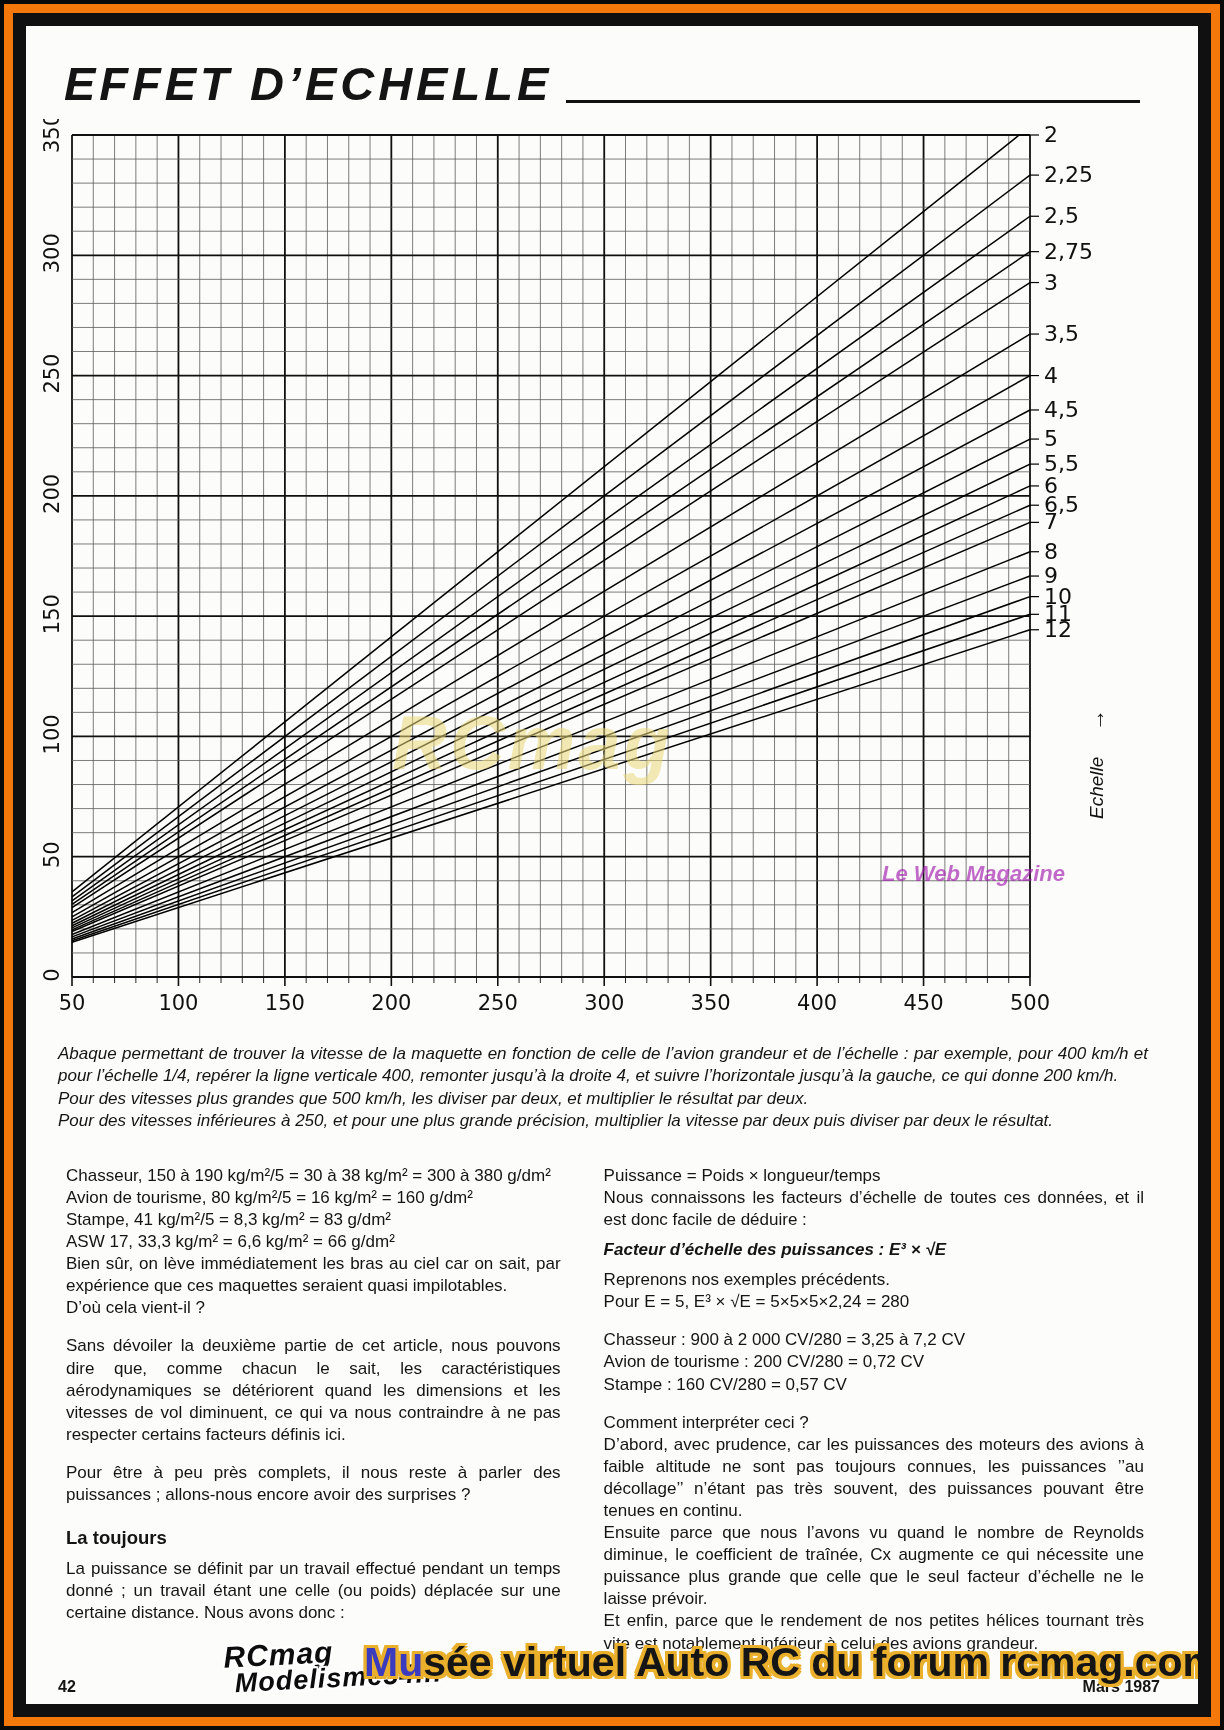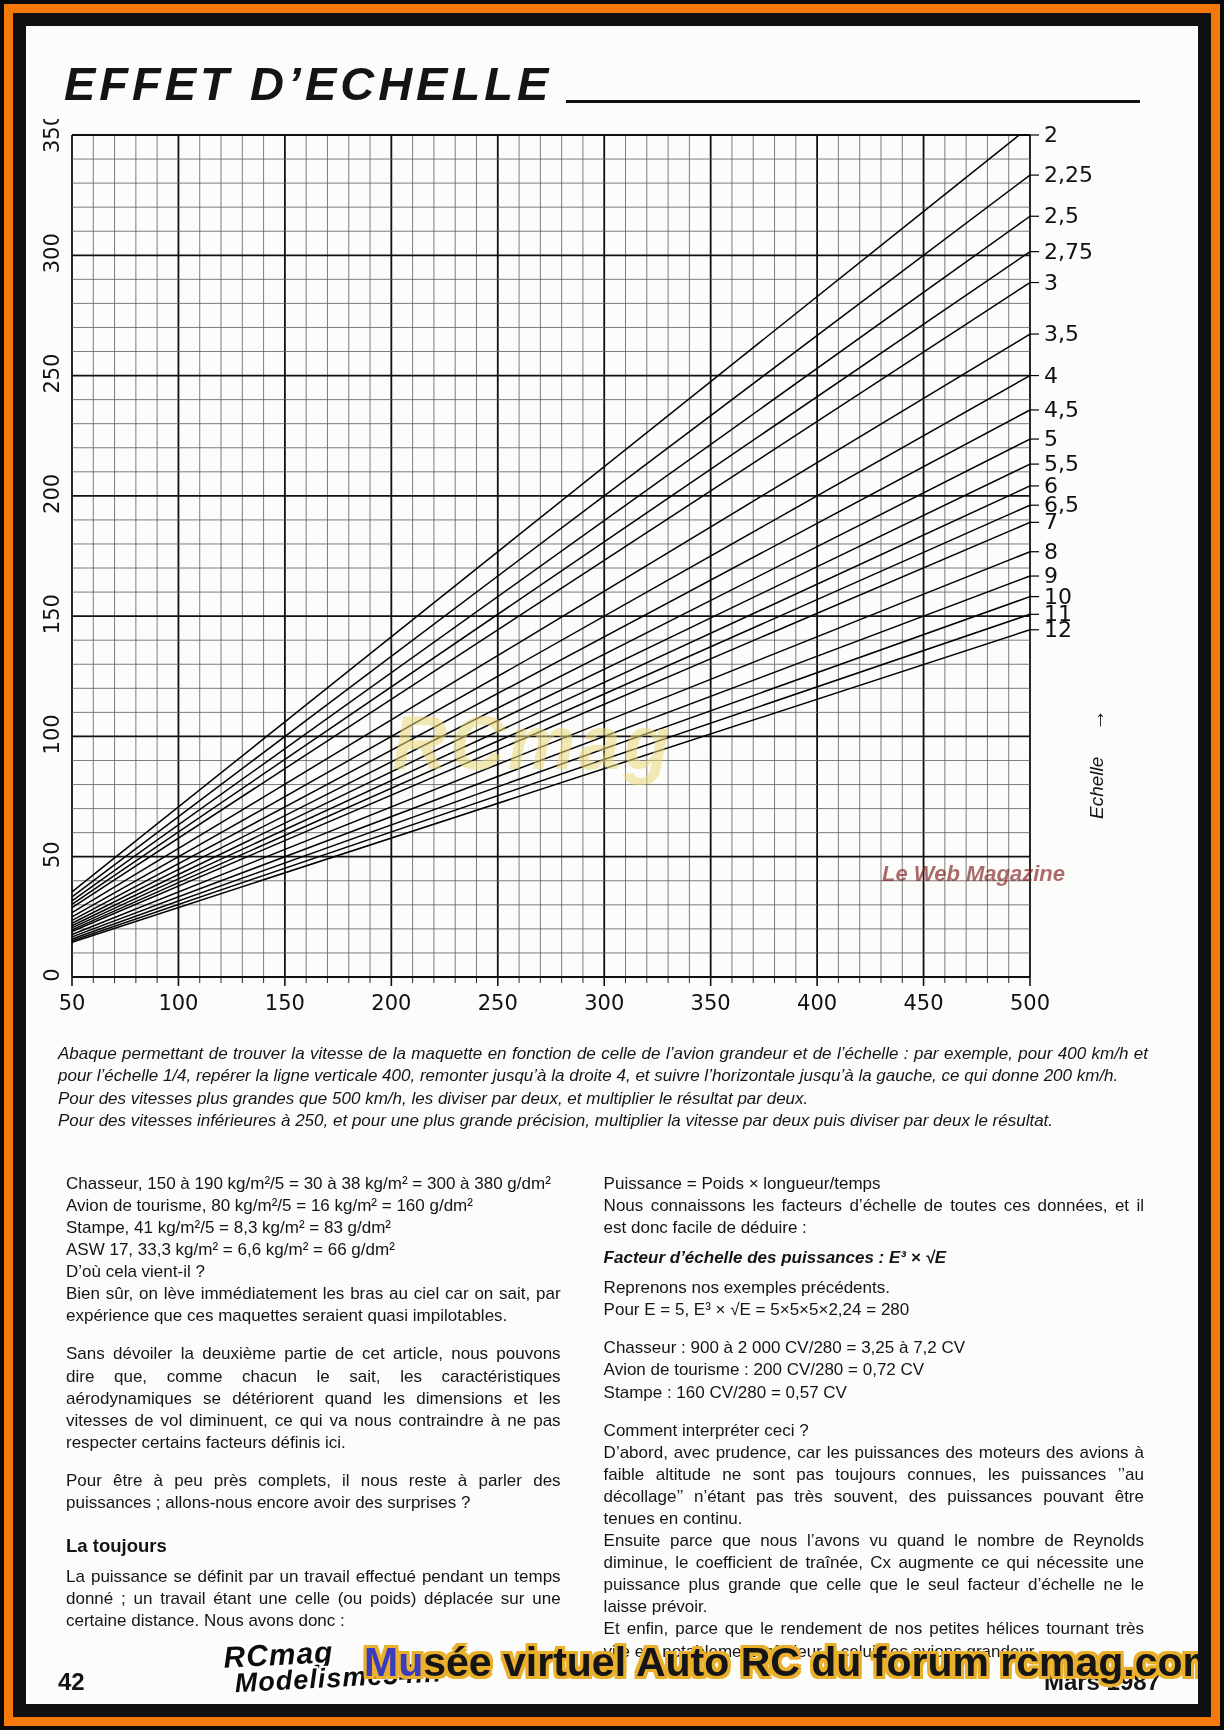--- a/index.html
+++ b/index.html
@@ -12,49 +12,49 @@
   .titlebar{display:flex;align-items:flex-end;margin:34px 58px 0 38px;}
   .title{font-style:italic;font-weight:bold;font-size:47px;letter-spacing:4px;line-height:1;white-space:nowrap;}
   .title-rule{flex:1;border-bottom:3px solid #101010;margin-left:14px;margin-bottom:4px;}
 
   
   .chart-area{position:relative;margin:12px 0 0 16px;width:1100px;}
   #abaque text{font-family:"DejaVu Sans","Liberation Sans",sans-serif;}
   .wm-center{position:absolute;left:350px;top:580px;font-size:76px;font-weight:900;font-style:italic;
              color:#ead87a;opacity:.55;letter-spacing:3px;pointer-events:none;}
   .wm-chart-br{position:absolute;left:840px;top:742px;font-size:22px;font-weight:bold;font-style:italic;
-             color:#7f1d1d;opacity:.65;pointer-events:none;}
+             color:#a21caf;opacity:.65;pointer-events:none;}
   .echelle{position:absolute;left:1042px;top:700px;transform:rotate(-90deg);transform-origin:left top;
            font-style:italic;font-size:19px;white-space:nowrap;display:flex;align-items:center;gap:26px;}
   .echelle .arr{font-style:normal;font-size:22px;}
 
   
   .axis-captions{display:flex;justify-content:space-between;width:1075px;margin:2px 0 0 20px;
                  font-style:italic;font-size:17px;}
   .axis-captions .arr{font-style:normal;display:inline-block;margin-right:10px;}
   .axis-captions .right{margin-right:14px;}
 
   
   .caption{margin:18px 50px 0 32px;font-style:italic;font-size:17px;line-height:1.32;text-align:justify;}
   .caption p{margin:0;}
 
   
-  .columns{display:flex;gap:43px;margin:40px 54px 0 40px;font-size:17px;line-height:1.3;}
+  .columns{display:flex;gap:43px;margin:32px 54px 0 40px;font-size:17px;line-height:1.3;}
   .col-left{width:497px;}
   .col-right{width:543px;}
   .columns p{margin:0;text-align:justify;}
   .columns p.sp{margin-top:16px;}
   .fline{text-align:left !important;}
   .centered{text-align:right;}
   .formula-bold{font-weight:bold;font-style:italic;text-align:center;margin-top:8px !important;margin-bottom:8px !important;}
   .col-head{font-weight:bold;font-size:18.5px;margin-top:20px !important;margin-bottom:8px !important;text-align:left !important;}
 
   
   .footer{position:absolute;left:32px;right:38px;bottom:8px;display:flex;justify-content:space-between;
-          font-weight:bold;font-size:24px;}
+          font-weight:bold;font-size:16px;}
 
   
   .wm-logo{position:absolute;left:198px;bottom:14px;font-style:italic;font-weight:900;color:#0c0c0c;
            transform:rotate(-3deg);line-height:.92;letter-spacing:1px;
            text-shadow:-2px -2px 0 #fff,2px -2px 0 #fff,-2px 2px 0 #fff,2px 2px 0 #fff,0 -2px 0 #fff,0 2px 0 #fff,-2px 0 0 #fff,2px 0 0 #fff;}
   .wm-logo .l1{font-size:30px;}
   .wm-logo .l2{font-size:27px;margin-left:10px;}
   .wm-musee{position:absolute;left:338px;bottom:18px;font-weight:bold;font-size:41px;letter-spacing:0px;color:#151515;white-space:nowrap;
            text-shadow:-3px -3px 0 #eab02c,3px -3px 0 #eab02c,-3px 3px 0 #eab02c,3px 3px 0 #eab02c,0 -3px 0 #eab02c,0 3px 0 #eab02c,-3px 0 0 #eab02c,3px 0 0 #eab02c;}
   .wm-musee .mu{color:#3b3bbf;}
@@ -287,22 +287,22 @@
       <p>Pour des vitesses plus grandes que 500 km/h, les diviser par deux, et multiplier le résultat par deux.</p>
       <p>Pour des vitesses inférieures à 250, et pour une plus grande précision, multiplier la vitesse par deux puis diviser par deux le résultat.</p>
     </div>
 
     <div class="columns">
       <div class="col-left">
         <p class="fline">Chasseur, 150 à 190 kg/m²/5 = 30 à 38 kg/m² = 300 à 380 g/dm²</p>
         <p class="fline">Avion de tourisme, 80 kg/m²/5 = 16 kg/m² = 160 g/dm²</p>
         <p class="fline">Stampe, 41 kg/m²/5 = 8,3 kg/m² = 83 g/dm²</p>
         <p class="fline">ASW 17, 33,3 kg/m² = 6,6 kg/m² = 66 g/dm²</p>
+        <p>Bien sûr, on lève immédiatement les bras au ciel car on sait, par expérience que ces maquettes seraient quasi impilotables.</p>
         <p>D’où cela vient-il ?</p>
-        <p>Bien sûr, on lève immédiatement les bras au ciel car on sait, par expérience que ces maquettes seraient quasi impilotables.</p>
         <p class="sp">Sans dévoiler la deuxième partie de cet article, nous pouvons dire que, comme chacun le sait, les caractéristiques aérodynamiques se détériorent quand les dimensions et les vitesses de vol diminuent, ce qui va nous contraindre à ne pas respecter certains facteurs définis ici.</p>
         <p class="sp">Pour être à peu près complets, il nous reste à parler des puissances ; allons-nous encore avoir des surprises ?</p>
         <p class="col-head">La toujours</p>
         <p>La puissance se définit par un travail effectué pendant un temps donné ; un travail étant une celle (ou poids) déplacée sur une certaine distance. Nous avons donc :</p>
       </div>
       <div class="col-right">
         <p class="centered">Puissance = Poids × longueur/temps</p>
         <p>Nous connaissons les facteurs d’échelle de toutes ces données, et il est donc facile de déduire :</p>
         <p class="formula-bold">Facteur d’échelle des puissances : E³ × √E</p>
         <p class="fline">Reprenons nos exemples précédents.</p>

